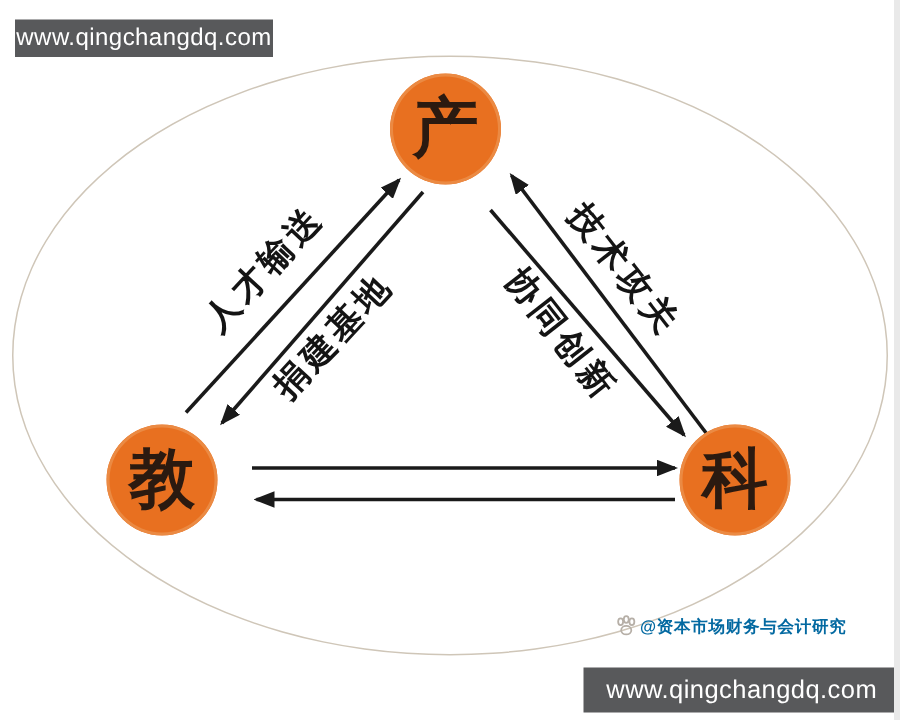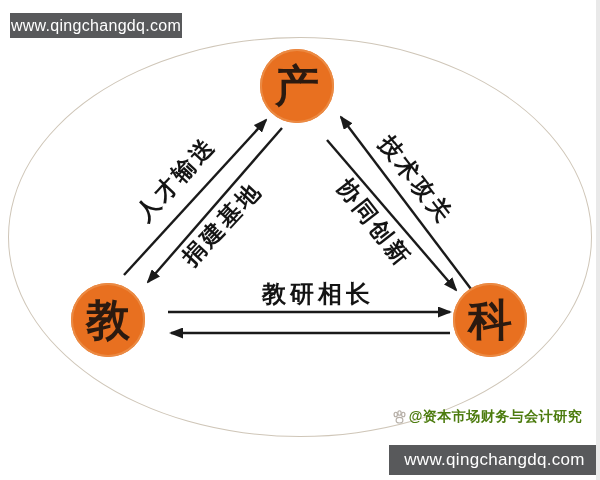--- a/index.html
+++ b/index.html
@@ -35,22 +35,22 @@
   .wm-bar.bottom { left: 389px; top: 445px; width: 211px; height: 30px; font-size: 17px; }
 
   .credit {
     position: absolute;
     left: 378px; top: 406px;
     width: 218px; height: 22px;
     display: flex;
     align-items: center;
     justify-content: center;
     gap: 2px;
-    color: #4d7c0f;
-    font-size: 14px;
+    color: #0369a1;
+    font-size: 11px;
     font-weight: bold;
     letter-spacing: 0.5px;
     white-space: nowrap;
   }
 
   .node {
     position: absolute;
     width: 74px; height: 74px;
     border-radius: 50%;
     background: #e87020;
@@ -115,21 +115,20 @@
     <line x1="471" y1="289" x2="341" y2="117" stroke="#1a1a1a" stroke-width="2.4" marker-end="url(#ah)"></line>
     <line x1="327" y1="140" x2="456" y2="290" stroke="#1a1a1a" stroke-width="2.4" marker-end="url(#ah)"></line>
     <line x1="168" y1="312" x2="450" y2="312" stroke="#1a1a1a" stroke-width="2.4" marker-end="url(#ah)"></line>
     <line x1="450" y1="333" x2="171" y2="333" stroke="#1a1a1a" stroke-width="2.4" marker-end="url(#ah)"></line>
   </svg>
 
   <div class="edge-label diag lbl-talent">人才输送</div>
   <div class="edge-label diag lbl-base">捐建基地</div>
   <div class="edge-label diag lbl-tech">技术攻关</div>
   <div class="edge-label diag lbl-innovation">协同创新</div>
-  <div class="edge-label horiz lbl-teach-sci">教研相长</div>
 
   <div class="node industry">
     <span class="glyph">产</span>
   </div>
   <div class="node education">
     <span class="glyph">教</span>
   </div>
   <div class="node science">
     <span class="glyph">科</span>
   </div>

